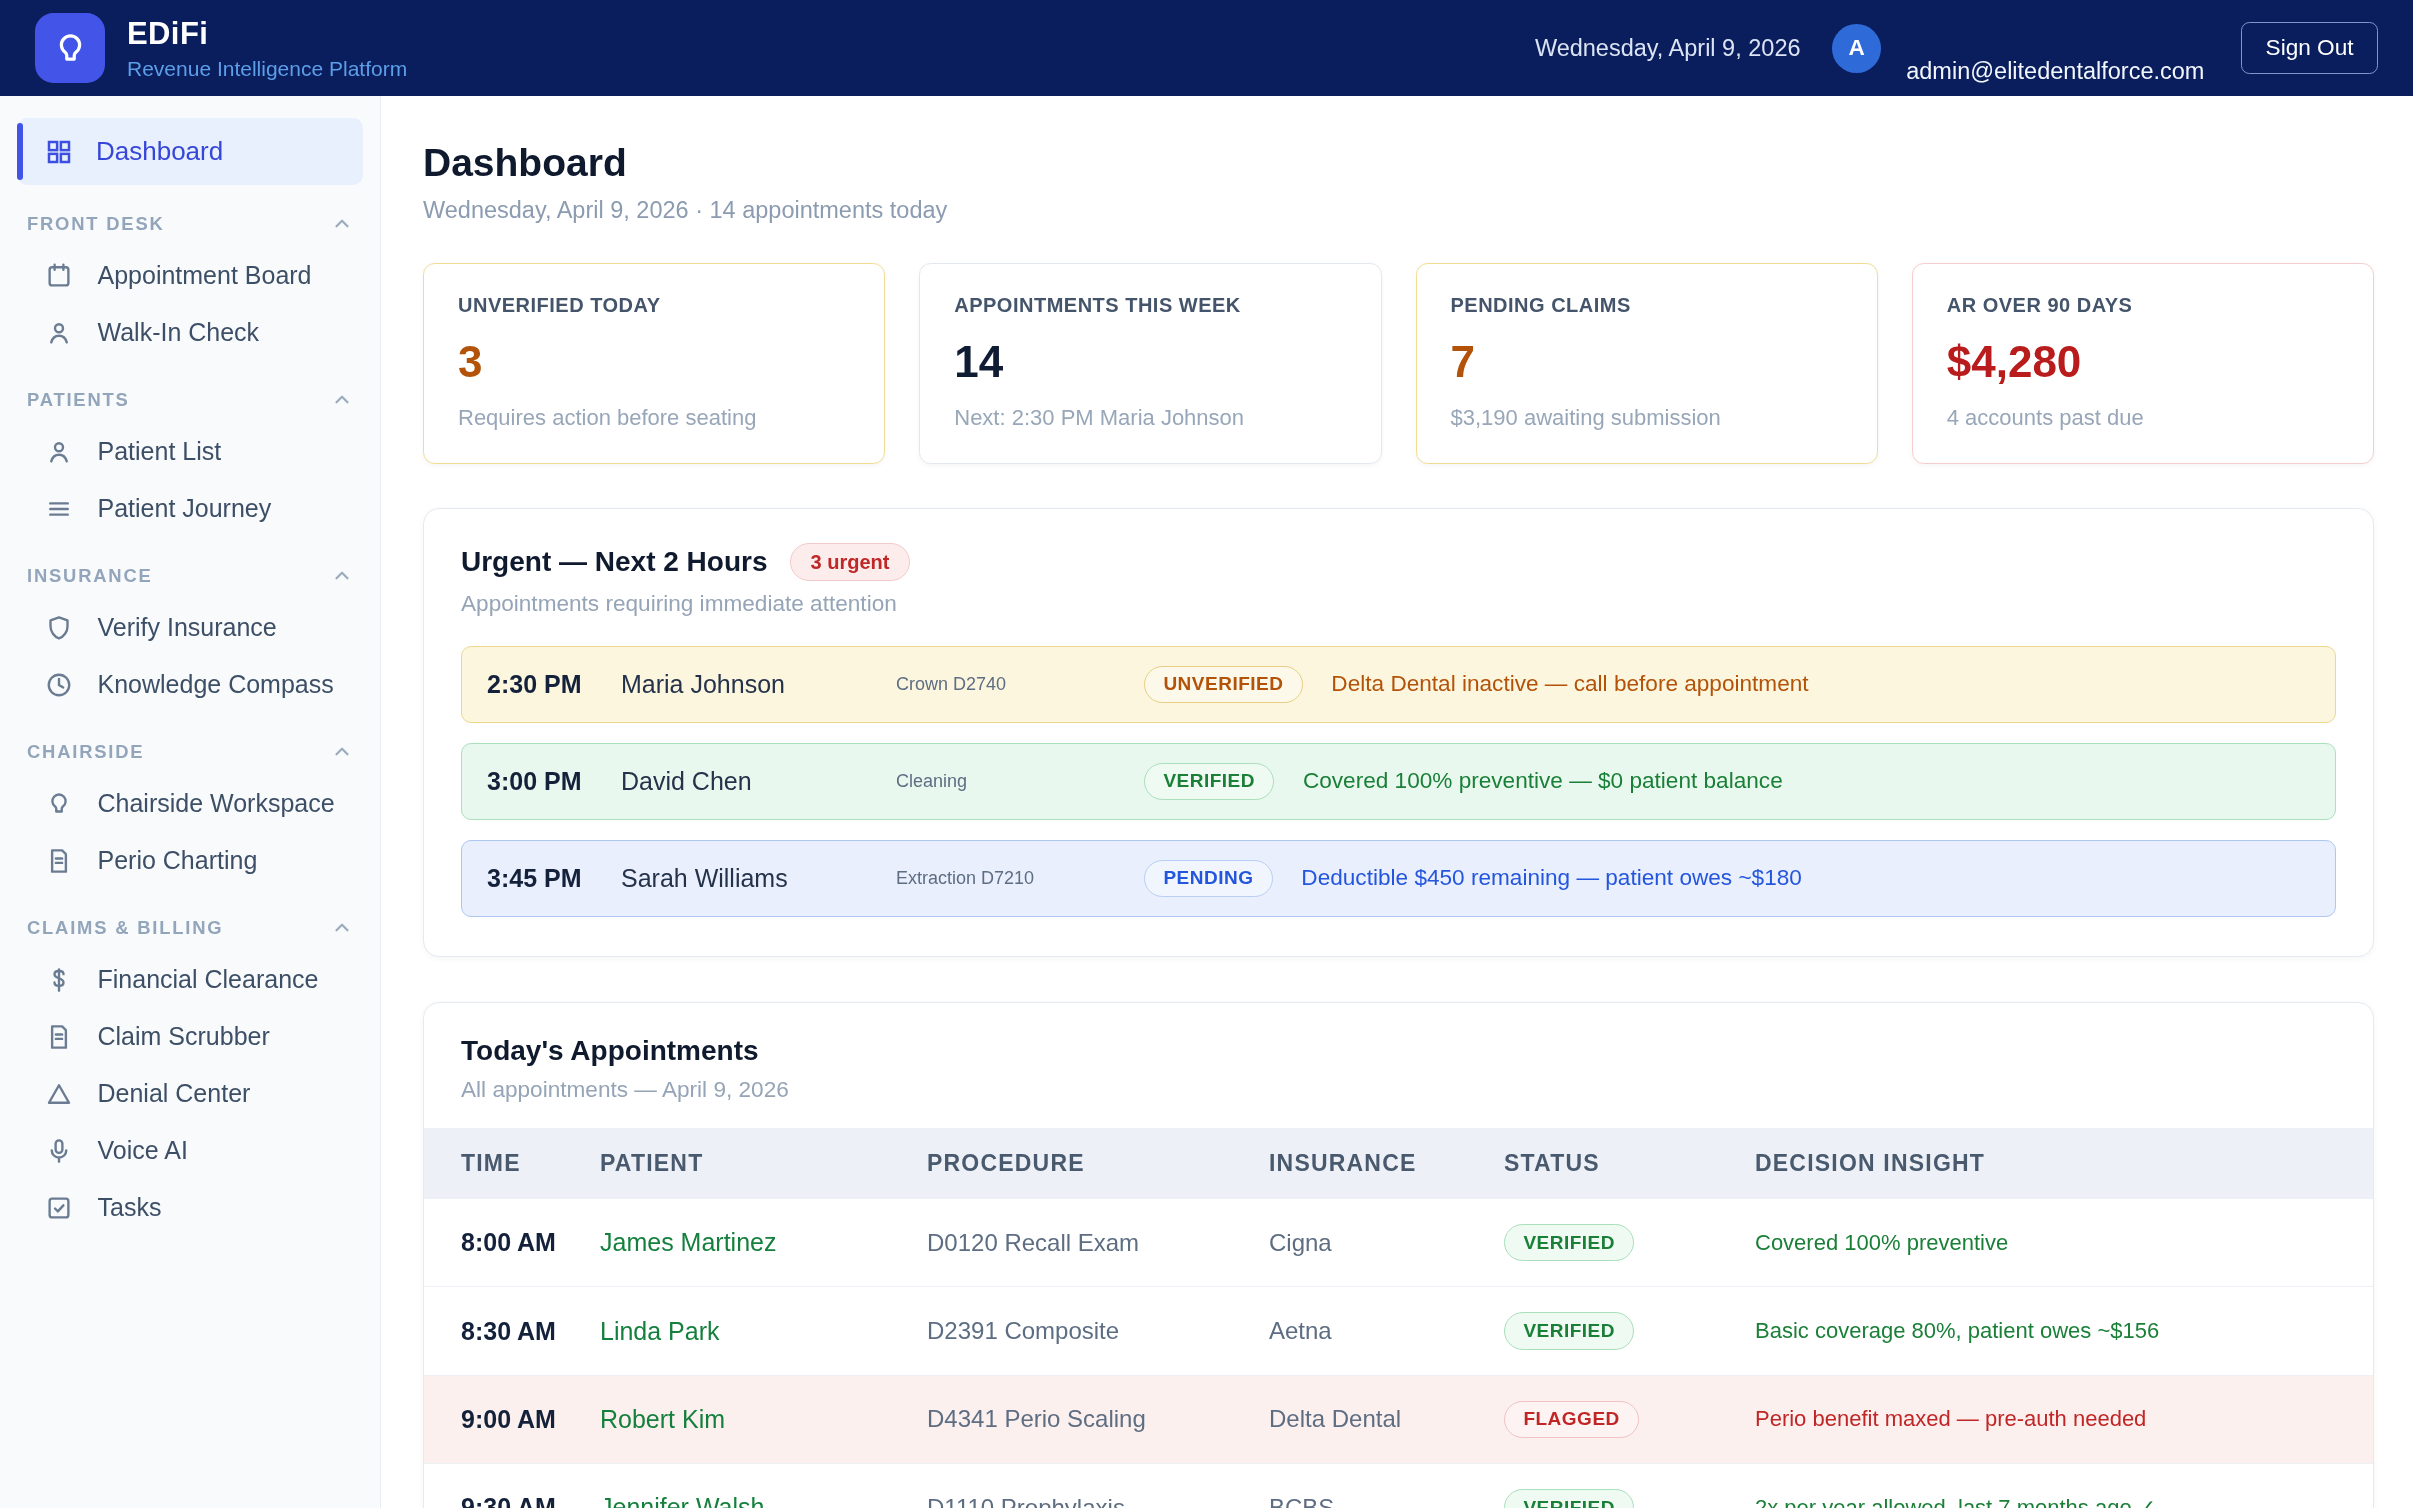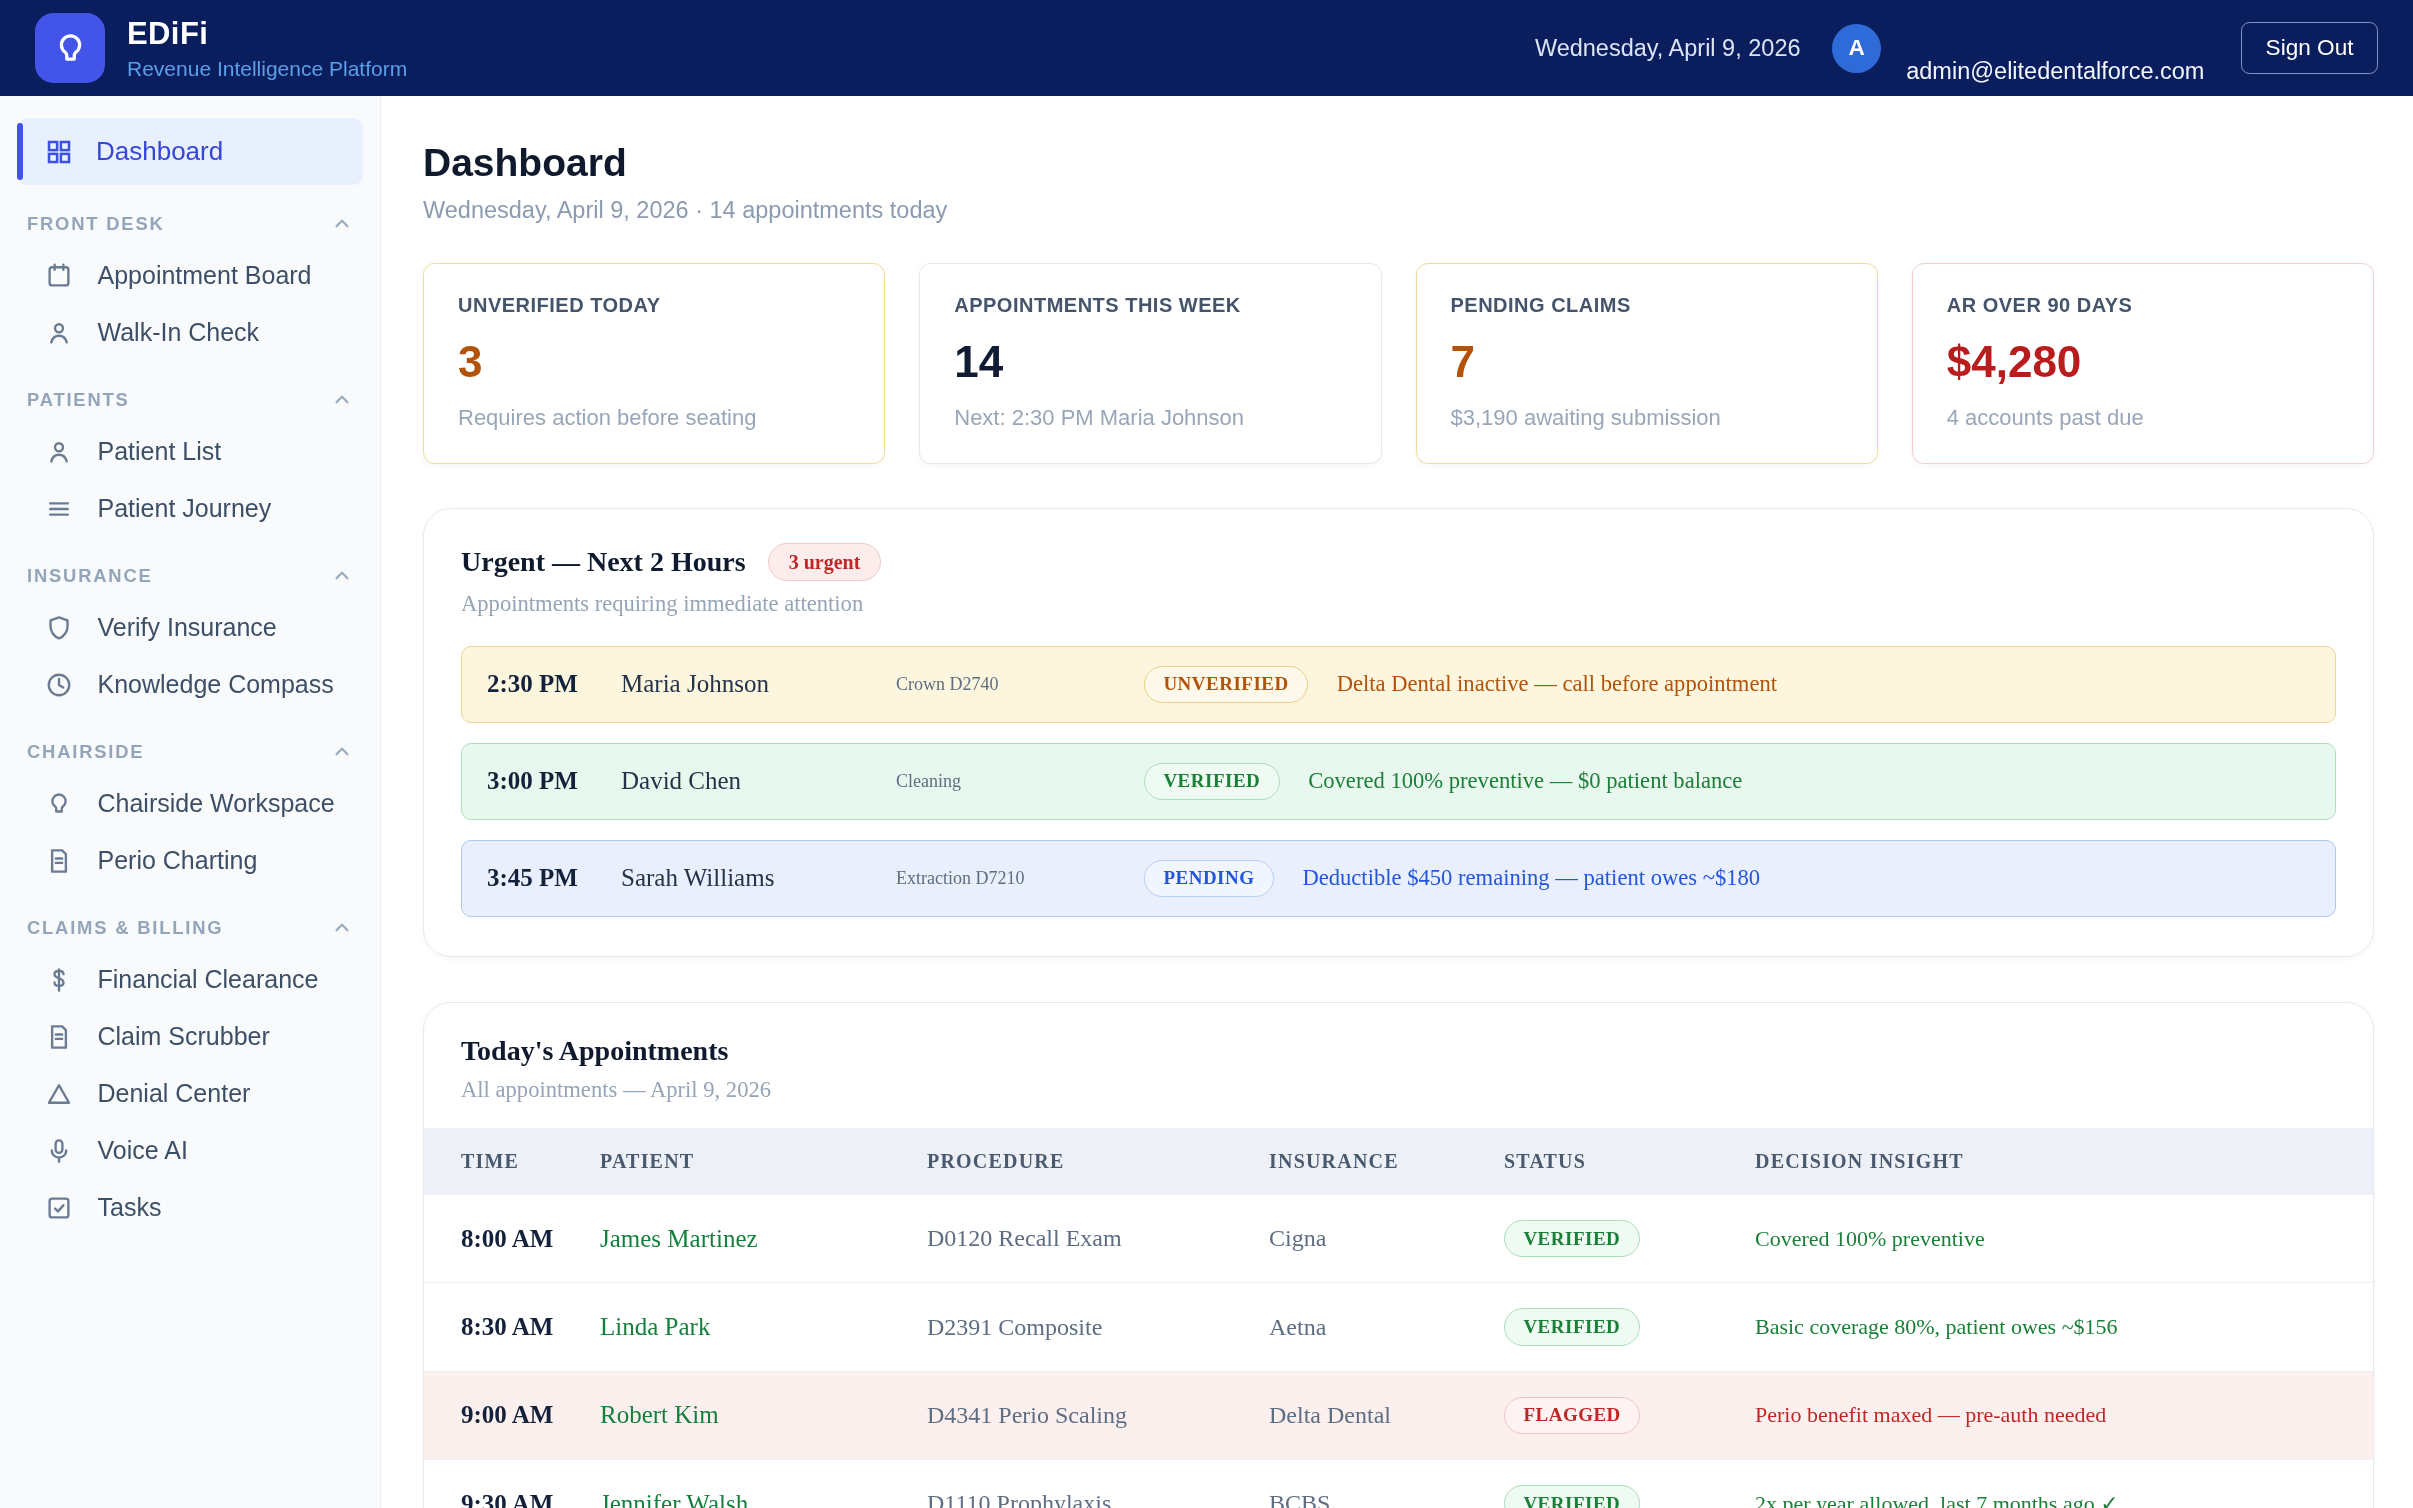--- a/index.html
+++ b/index.html
@@ -54,22 +54,22 @@
     padding:30px 34px 32px; box-shadow:0 1.7px 5px rgba(15,23,42,0.04); }
   .stat[data-tone="amber"] { border-color:#f2dc92; }
   .stat[data-tone="red"]   { border-color:#f6cdcd; }
   .stat-label { font-size:20px; font-weight:600; color:#44546a; letter-spacing:0.5px; }
   .stat-value { margin-top:20px; font-size:44px; font-weight:bold; color:#101c33; }
   .stat[data-tone="amber"] .stat-value { color:#b35309; }
   .stat[data-tone="red"]   .stat-value { color:#b91c1c; }
   .stat-sub { margin-top:18.4px; font-size:22px; color:#97a6b8; }
 
   
-  .card { margin-top:44px; background:#ffffff; border:1.7px solid #e5eaf1; border-radius:28px;
-    box-shadow:0 1.7px 6.7px rgba(15,23,42,0.04);font-family:Liberation Serif, serif; }
+  .card { margin-top:44px; background:#ffffff; border:1.7px solid #e5eaf1; border-radius:16px;
+    box-shadow:0 1.7px 6.7px rgba(15,23,42,0.04); }
   .card-head { padding:34px 37px 0; }
   .card-title-row { display:flex; align-items:center; gap:22px; }
   .card-title { font-size:28px; font-weight:bold; color:#0f1a2e; }
   .card-subtitle { margin-top:10px; font-size:22.6px; color:#95a4b6; }
   .urgent-count-pill { padding:6.7px 20px; border-radius:837px; background:#fdecec;
     border:1.7px solid #f3caca; color:#c02828; font-size:20px; font-weight:600; }
 
   
   .urgent-body { padding:28.5px 37px 39px; }
   .urgent-row { height:77px; border-radius:10px; border:1.7px solid; display:flex;
@@ -94,21 +94,21 @@
   .insight[data-tone="amber"] { color:#b35309; }
   .insight[data-tone="green"] { color:#1a7f37; }
   .insight[data-tone="blue"]  { color:#2456dd; }
   .insight[data-tone="red"]   { color:#c02626; }
 
   
   .appt-card { margin-top:45px; padding-top:32px; overflow:hidden; }
   .appt-head { padding:0 37px; }
   table { width:100%; border-collapse:collapse; margin-top:25px; }
   thead tr { background:#edf1f7; }
-  th { text-align:left; font-size:20px; font-weight:bold; color:#49596e;
+  th { text-align:left; font-size:23px; font-weight:bold; color:#49596e;
     letter-spacing:1.2px; padding:22px 0; }
   th:first-child, td:first-child { padding-left:37px; }
   col.c-time { width:176px; } col.c-patient { width:327px; } col.c-proc { width:342px; }
   col.c-ins { width:235px; } col.c-status { width:251px; } col.c-insight { width:auto; }
   tbody tr { border-top:1.7px solid #edf1f5; background:#ffffff; cursor:pointer; }
   tbody tr:first-child { border-top:none; }
   tbody tr[data-rowtone="red"]   { background:#fcf0ef; }
   td { padding:25px 0; vertical-align:middle; }
   .t-time { font-size:25px; font-weight:bold; color:#14213a; }
   .t-patient { font-size:25px; font-weight:500; color:#15803d; }

